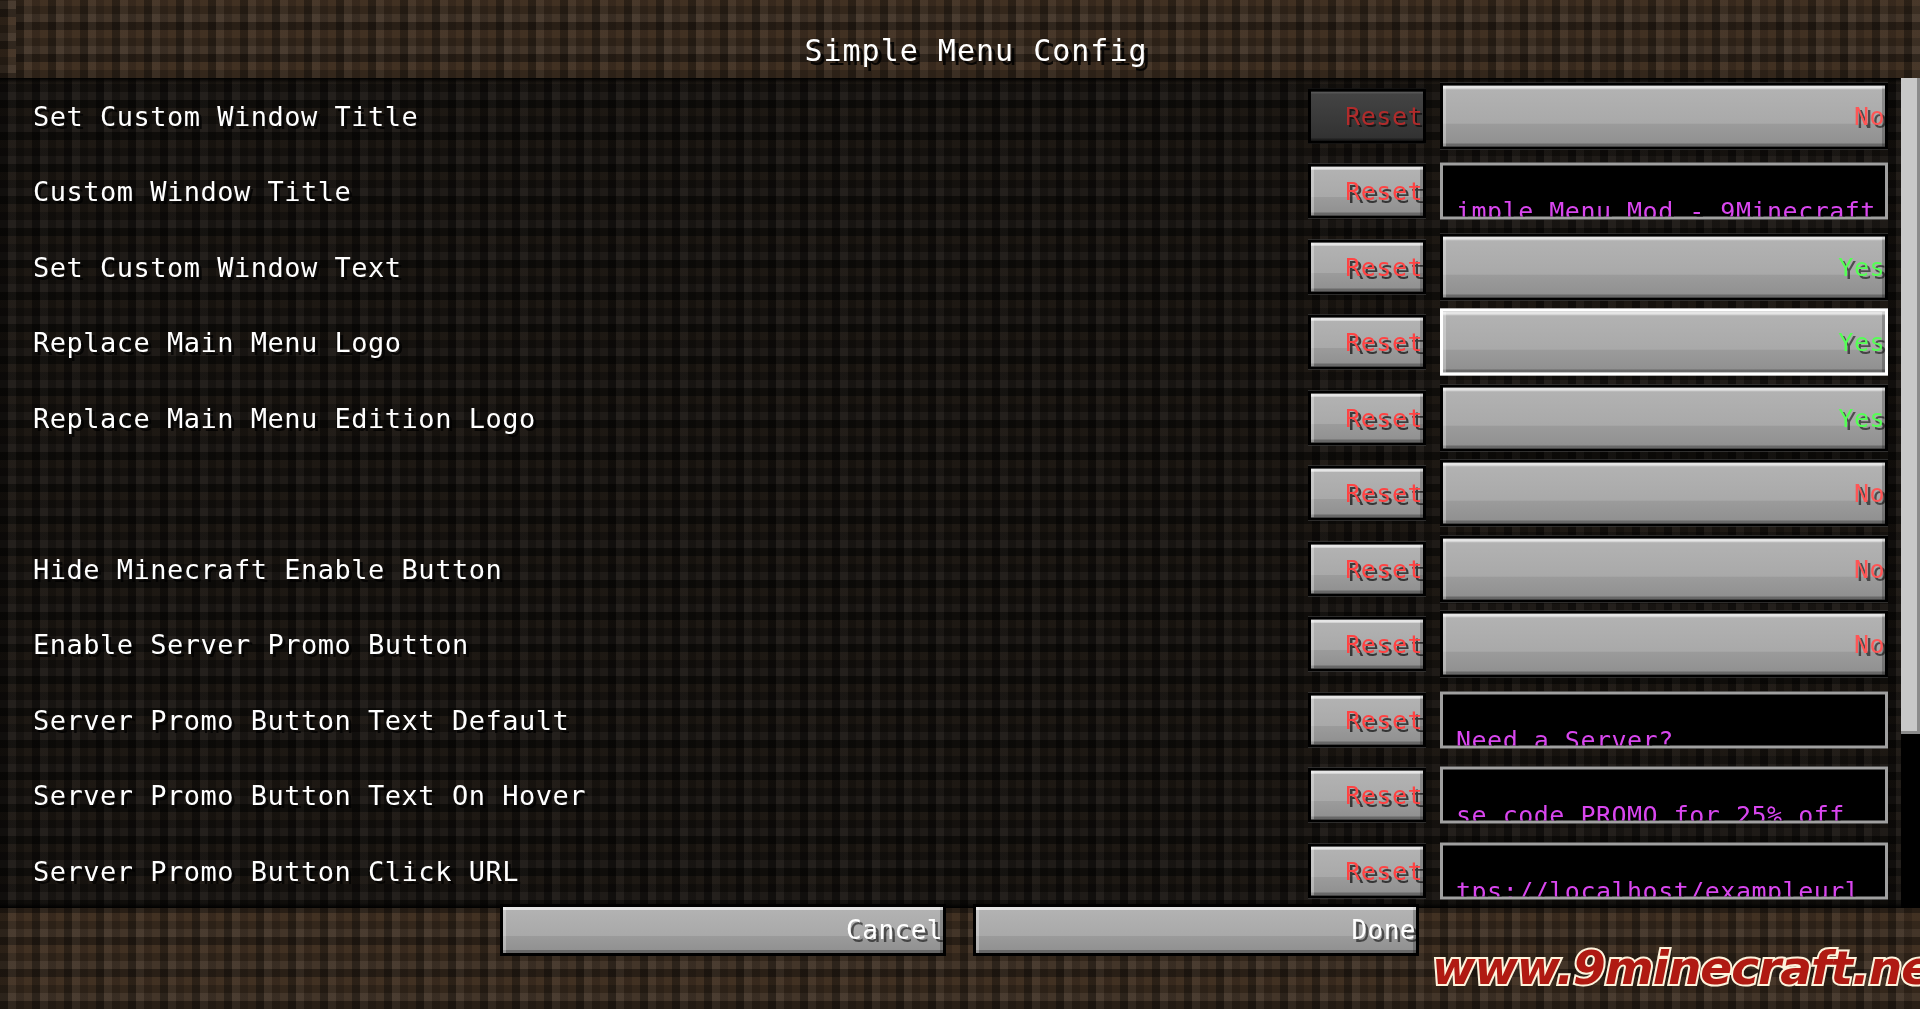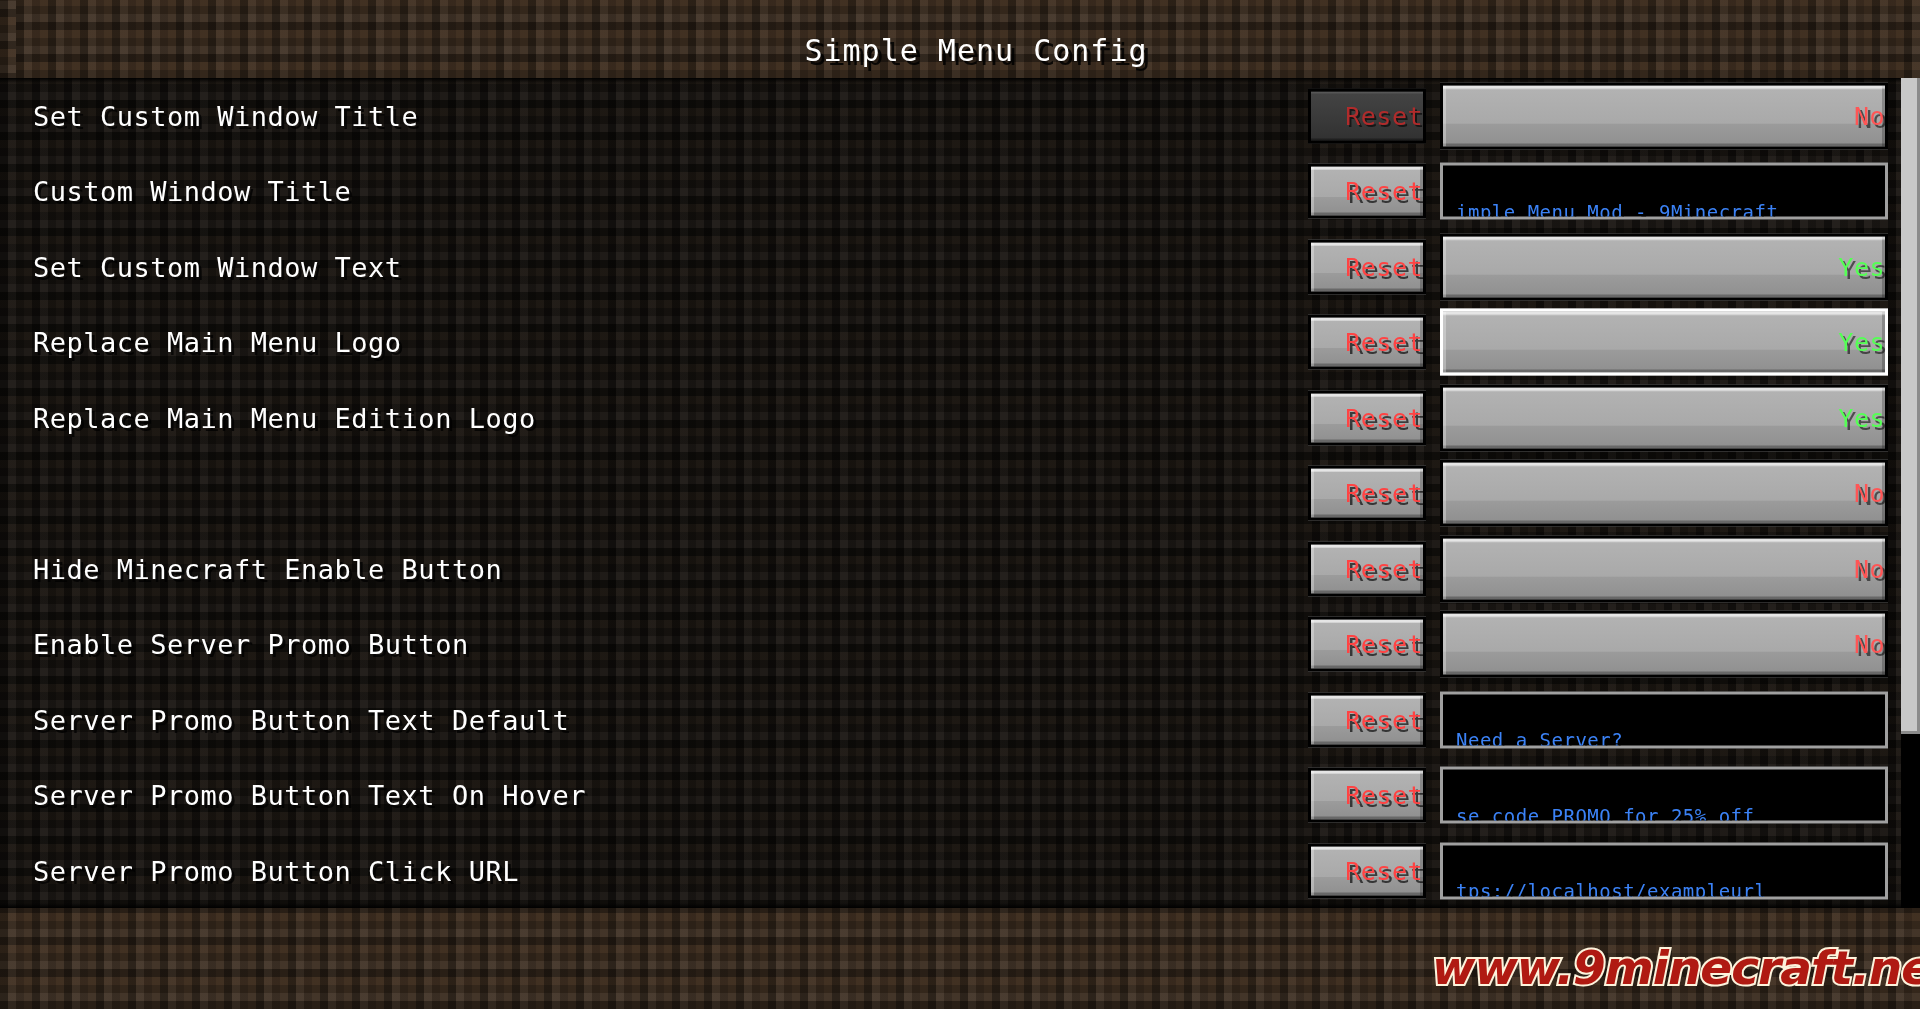--- a/index.html
+++ b/index.html
@@ -170,22 +170,22 @@
     height: 57px;
     background: #000000;
     border: 3px solid #a0a0a0;
     display: flex;
     align-items: center;
     padding-left: 13px;
     overflow: hidden;
     cursor: text;
   }
   .text-field .val {
-    color: #3b82f6;
-    font-size: 19px;
+    color: #d946ef;
+    font-size: 25px;
     letter-spacing: 0.5px;
     white-space: nowrap;
     text-shadow: 3px 3px 0 rgba(0,0,0,0.8);
     margin-top: 40px;
   }
 
   
   #scrollbar-track {
     position: absolute;
     right: 0; top: 78px;
@@ -358,16 +358,24 @@
       </div>
   </div>
 
   <div class="sep" id="sep-top"></div>
   <div class="sep" id="sep-bottom"></div>
 
   <div id="scrollbar-track">
     <div id="scrollbar-thumb" style="top: 0px; height: 655.7px;"></div>
   </div>
 
+  <div id="footer" class="dirt">
+    <div class="mc-btn footer-btn" id="cancel-button">
+      <span class="lbl">Cancel</span>
+    </div>
+    <div class="mc-btn footer-btn" id="done-button">
+      <span class="lbl">Done</span>
+    </div>
+  </div>
 
   <div id="watermark">www.9minecraft.net</div>
 
 </div>
 
 </body></html>

